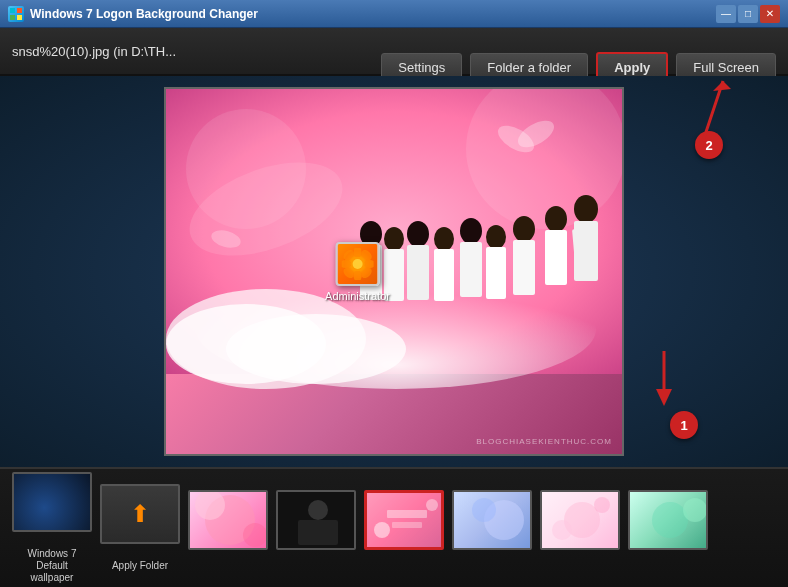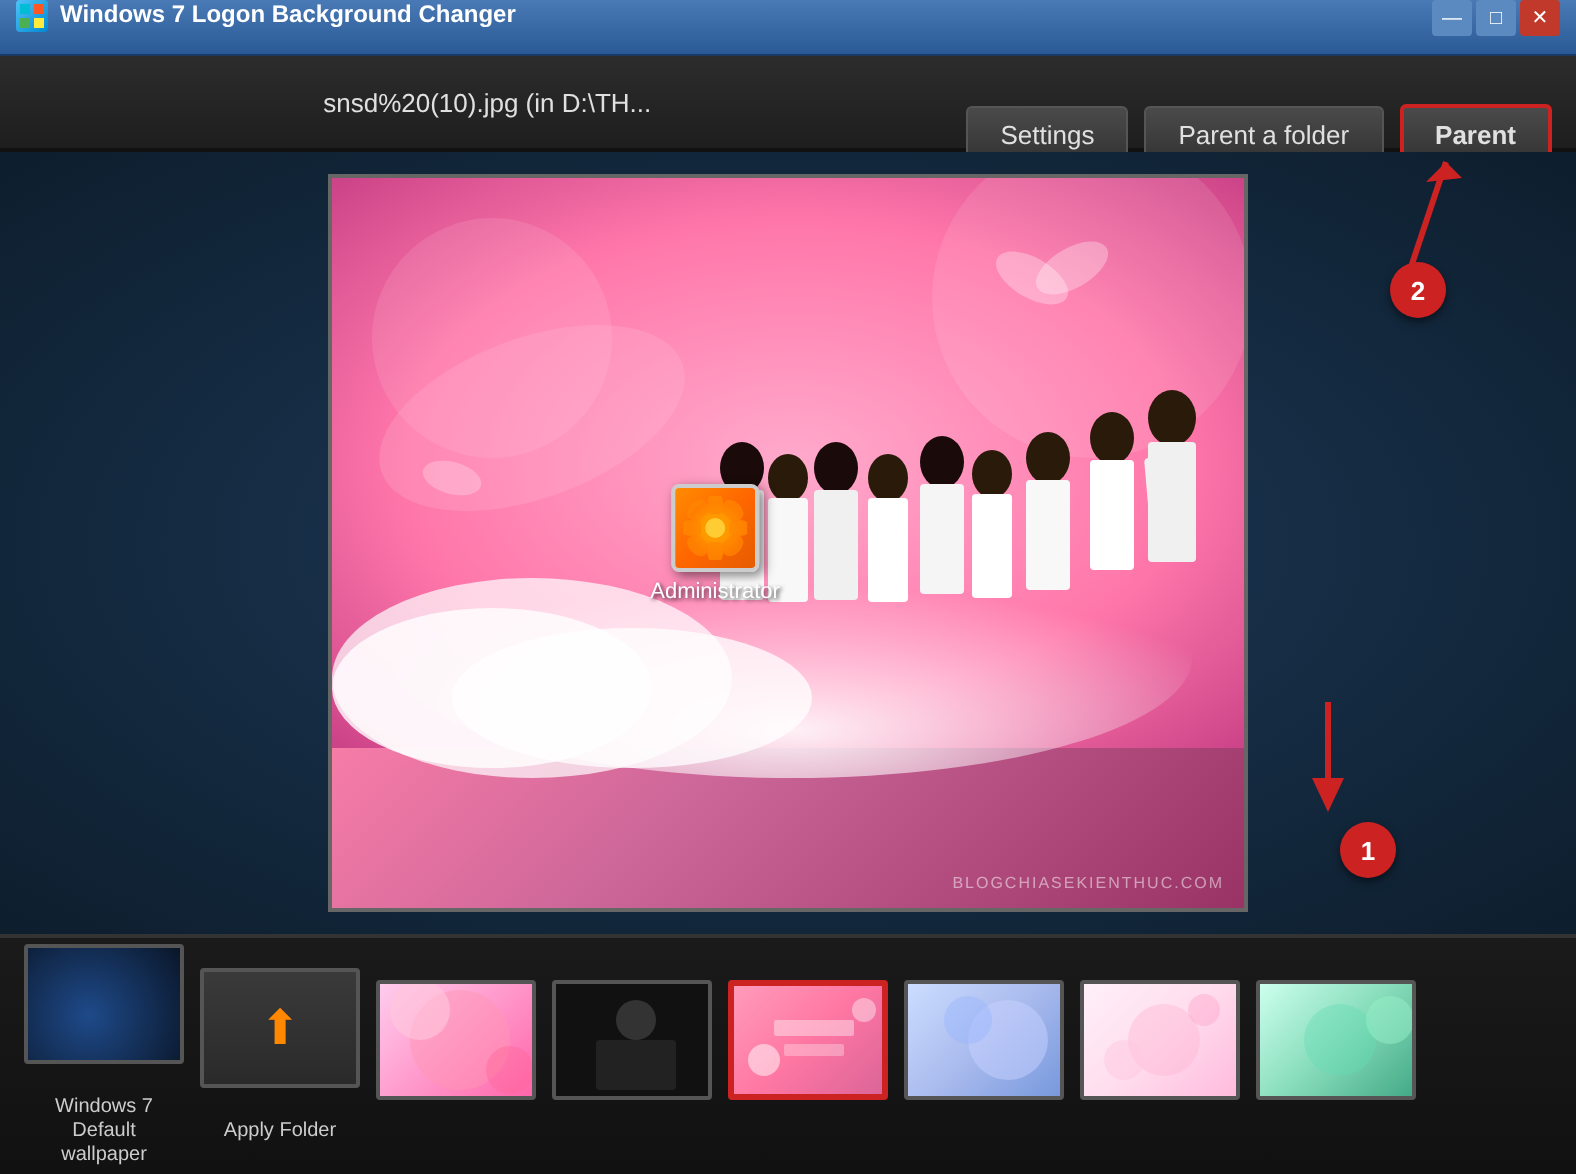--- a/index.html
+++ b/index.html
@@ -8,20 +8,21 @@
       height: 587px;
       background: #1a2a3a;
       font-family: 'Segoe UI', Tahoma, sans-serif;
       overflow: hidden;
       position: relative;
     }
 
     
     #title-bar {
       display: flex;
+      align-items: center;
       background: linear-gradient(to bottom, #4a7ab5, #2a5a95);
       height: 28px;
       padding: 0 8px;
       border-bottom: 1px solid #1a3a65;
     }
     #title-bar-icon {
       width: 16px;
       height: 16px;
       margin-right: 6px;
       background: linear-gradient(135deg, #4fc3f7, #0288d1);
@@ -67,21 +68,20 @@
       gap: 8px;
       border-bottom: 2px solid #111;
     }
     #file-title {
       color: #e0e0e0;
       font-size: 13px;
       flex: 1;
       white-space: nowrap;
       overflow: hidden;
       text-overflow: ellipsis;
-      text-align: center;
     }
     .toolbar-btn {
       padding: 6px 16px;
       border: 1px solid #555;
       background: linear-gradient(to bottom, #4a4a4a, #333);
       color: #e0e0e0;
       font-size: 13px;
       cursor: pointer;
       border-radius: 3px;
       white-space: nowrap;
@@ -268,22 +268,23 @@
   <div id="window-controls">
     <button class="win-btn win-btn-min">—</button>
     <button class="win-btn win-btn-max">□</button>
     <button class="win-btn win-btn-close">✕</button>
   </div>
 </div>
 
 <div id="toolbar">
   <span id="file-title">snsd%20(10).jpg (in D:\TH...</span>
   <button class="toolbar-btn">Settings</button>
-  <button class="toolbar-btn">Parent a folder</button>
-  <button class="toolbar-btn toolbar-btn-apply">Parent</button>
+  <button class="toolbar-btn">Folder a folder</button>
+  <button class="toolbar-btn toolbar-btn-apply">Apply</button>
+  <button class="toolbar-btn">Full Screen</button>
 </div>
 
 <div id="main-area">
 
   <div id="preview-frame">
     <svg id="preview-bg" xmlns="http://www.w3.org/2000/svg" width="460" height="285">
 
       <defs>
         <radialGradient id="bg-grad" cx="50%" cy="50%" r="70%">
           <stop offset="0%" stop-color="#ffaacc"></stop>

